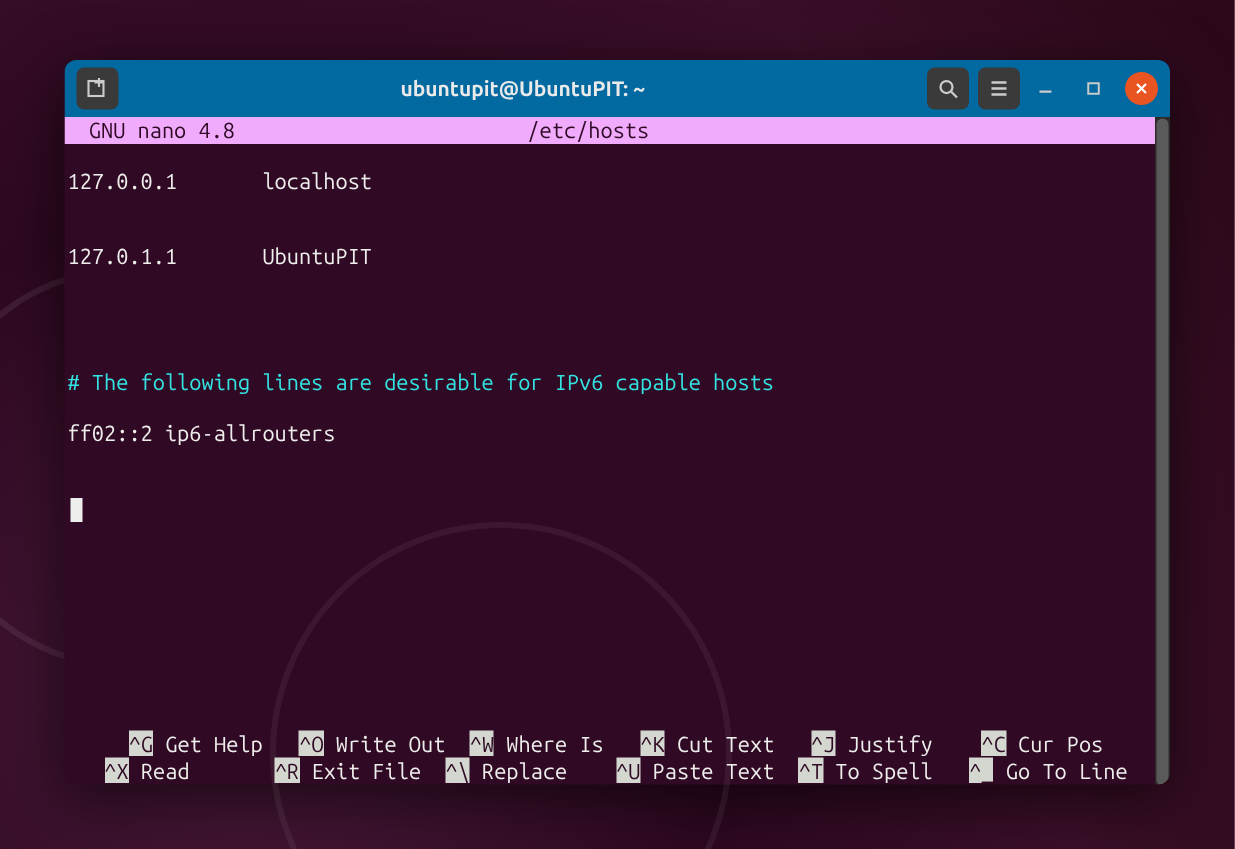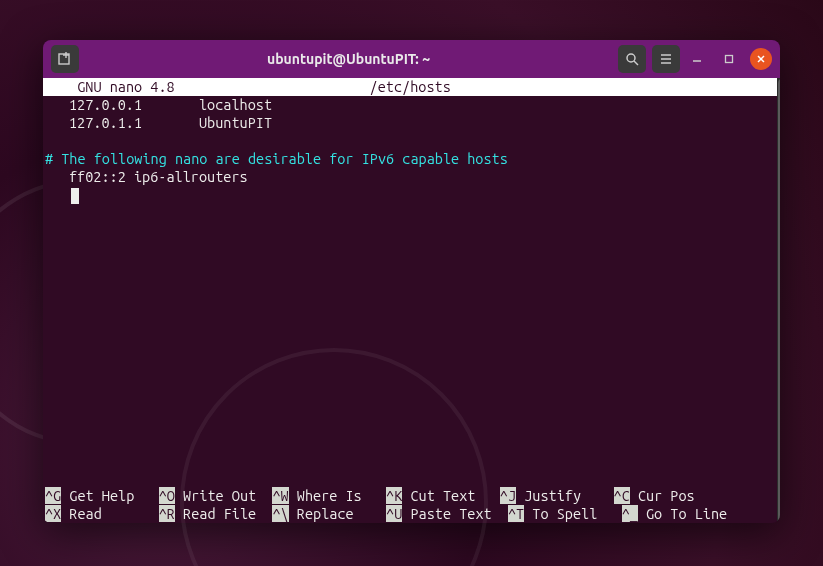--- a/index.html
+++ b/index.html
@@ -40,21 +40,21 @@
     height: 483px;
     background: #300a24;
     border-radius: 8px;
     box-shadow: 0 10px 40px rgba(0,0,0,0.6);
     display: flex;
     flex-direction: column;
     overflow: hidden;
   }
   .titlebar {
     height: 38px;
-    background: #701a75;
+    background: #0369a1;
     display: flex;
     align-items: center;
     padding: 0 8px;
     gap: 6px;
   }
   .tb-btn {
     width: 28px;
     height: 28px;
     border-radius: 5px;
     background: #3a3a3a;
@@ -102,45 +102,45 @@
     background: #2b2b2b;
   }
   .scrollbar-thumb {
     width: 8px;
     height: 100%;
     margin: 1px;
     background: #5a5a5a;
     border-radius: 4px;
   }
   .nano-header {
-    background: #ffffff;
+    background: #f0abfc;
     color: #300a24;
     white-space: pre;
-    padding: 0 18px;
-  }
-  .file-line { white-space: pre; padding: 0 2px; margin-left: 24px; }
+    padding: 0 0;
+  }
+  .file-line { white-space: pre; padding: 16px 2px; }
   .comment { color: #34e2e2; white-space: pre; padding: 0 2px; }
   .cursor {
     display: inline-block;
     width: 8px;
     height: 16px;
     background: #eeeeec;
     vertical-align: bottom;
     margin-left: 2px;
   }
   .nano-footer {
     position: absolute;
     bottom: 0;
     left: 0;
     right: 10px;
     font-size: 14.5px;
     line-height: 18px;
     color: #eeeeec;
   }
-  .shortcut-row { white-space: pre; padding: 0 2px; }
+  .shortcut-row { white-space: pre; padding: 0 2px; text-align: right; }
   .sc-key { background: #d3d7cf; color: #300a24; }
 </style>
 </head>
 <body>
 
 <div class="window">
   <div class="titlebar">
     <div class="tb-btn">
       <svg viewBox="0 0 16 16">
           <rect x="2" y="3" width="10" height="10" fill="none" stroke="#ccc" stroke-width="1.4"></rect>
@@ -182,27 +182,27 @@
     </div>
   </div>
 
   <div class="terminal-body">
     <div class="term-content">
       <div class="nano-header"><span>  GNU nano 4.8</span><span id="hdr-pad">                        </span><span>/etc/hosts</span><span id="hdr-pad2">                                      </span></div>
       <div id="file-lines">
           <div class="file-line">127.0.0.1       localhost</div>
           <div class="file-line">127.0.1.1       UbuntuPIT</div>
           <div class="file-line">&nbsp;</div>
-          <div class="comment"># The following nano are desirable for IPv6 capable hosts</div>
+          <div class="comment"># The following lines are desirable for IPv6 capable hosts</div>
           <div class="file-line">ff02::2 ip6-allrouters</div>
         </div>
       <div class="file-line"><span class="cursor"></span></div>
 
       <div class="nano-footer">
         <div class="shortcut-row" id="sc-row1"><span class="sc-key">^G</span><span> Get Help   </span><span class="sc-key">^O</span><span> Write Out  </span><span class="sc-key">^W</span><span> Where Is   </span><span class="sc-key">^K</span><span> Cut Text   </span><span class="sc-key">^J</span><span> Justify    </span><span class="sc-key">^C</span><span> Cur Pos    </span></div>
-        <div class="shortcut-row" id="sc-row2"><span class="sc-key">^X</span><span> Read       </span><span class="sc-key">^R</span><span> Read File  </span><span class="sc-key">^\</span><span> Replace    </span><span class="sc-key">^U</span><span> Paste Text  </span><span class="sc-key">^T</span><span> To Spell   </span><span class="sc-key">^_</span><span> Go To Line  </span></div>
+        <div class="shortcut-row" id="sc-row2"><span class="sc-key">^X</span><span> Read       </span><span class="sc-key">^R</span><span> Exit File  </span><span class="sc-key">^\</span><span> Replace    </span><span class="sc-key">^U</span><span> Paste Text  </span><span class="sc-key">^T</span><span> To Spell   </span><span class="sc-key">^_</span><span> Go To Line  </span></div>
       </div>
     </div>
     <div class="scrollbar">
       <div class="scrollbar-thumb"></div>
     </div>
   </div>
 </div>
 
 </body></html>

